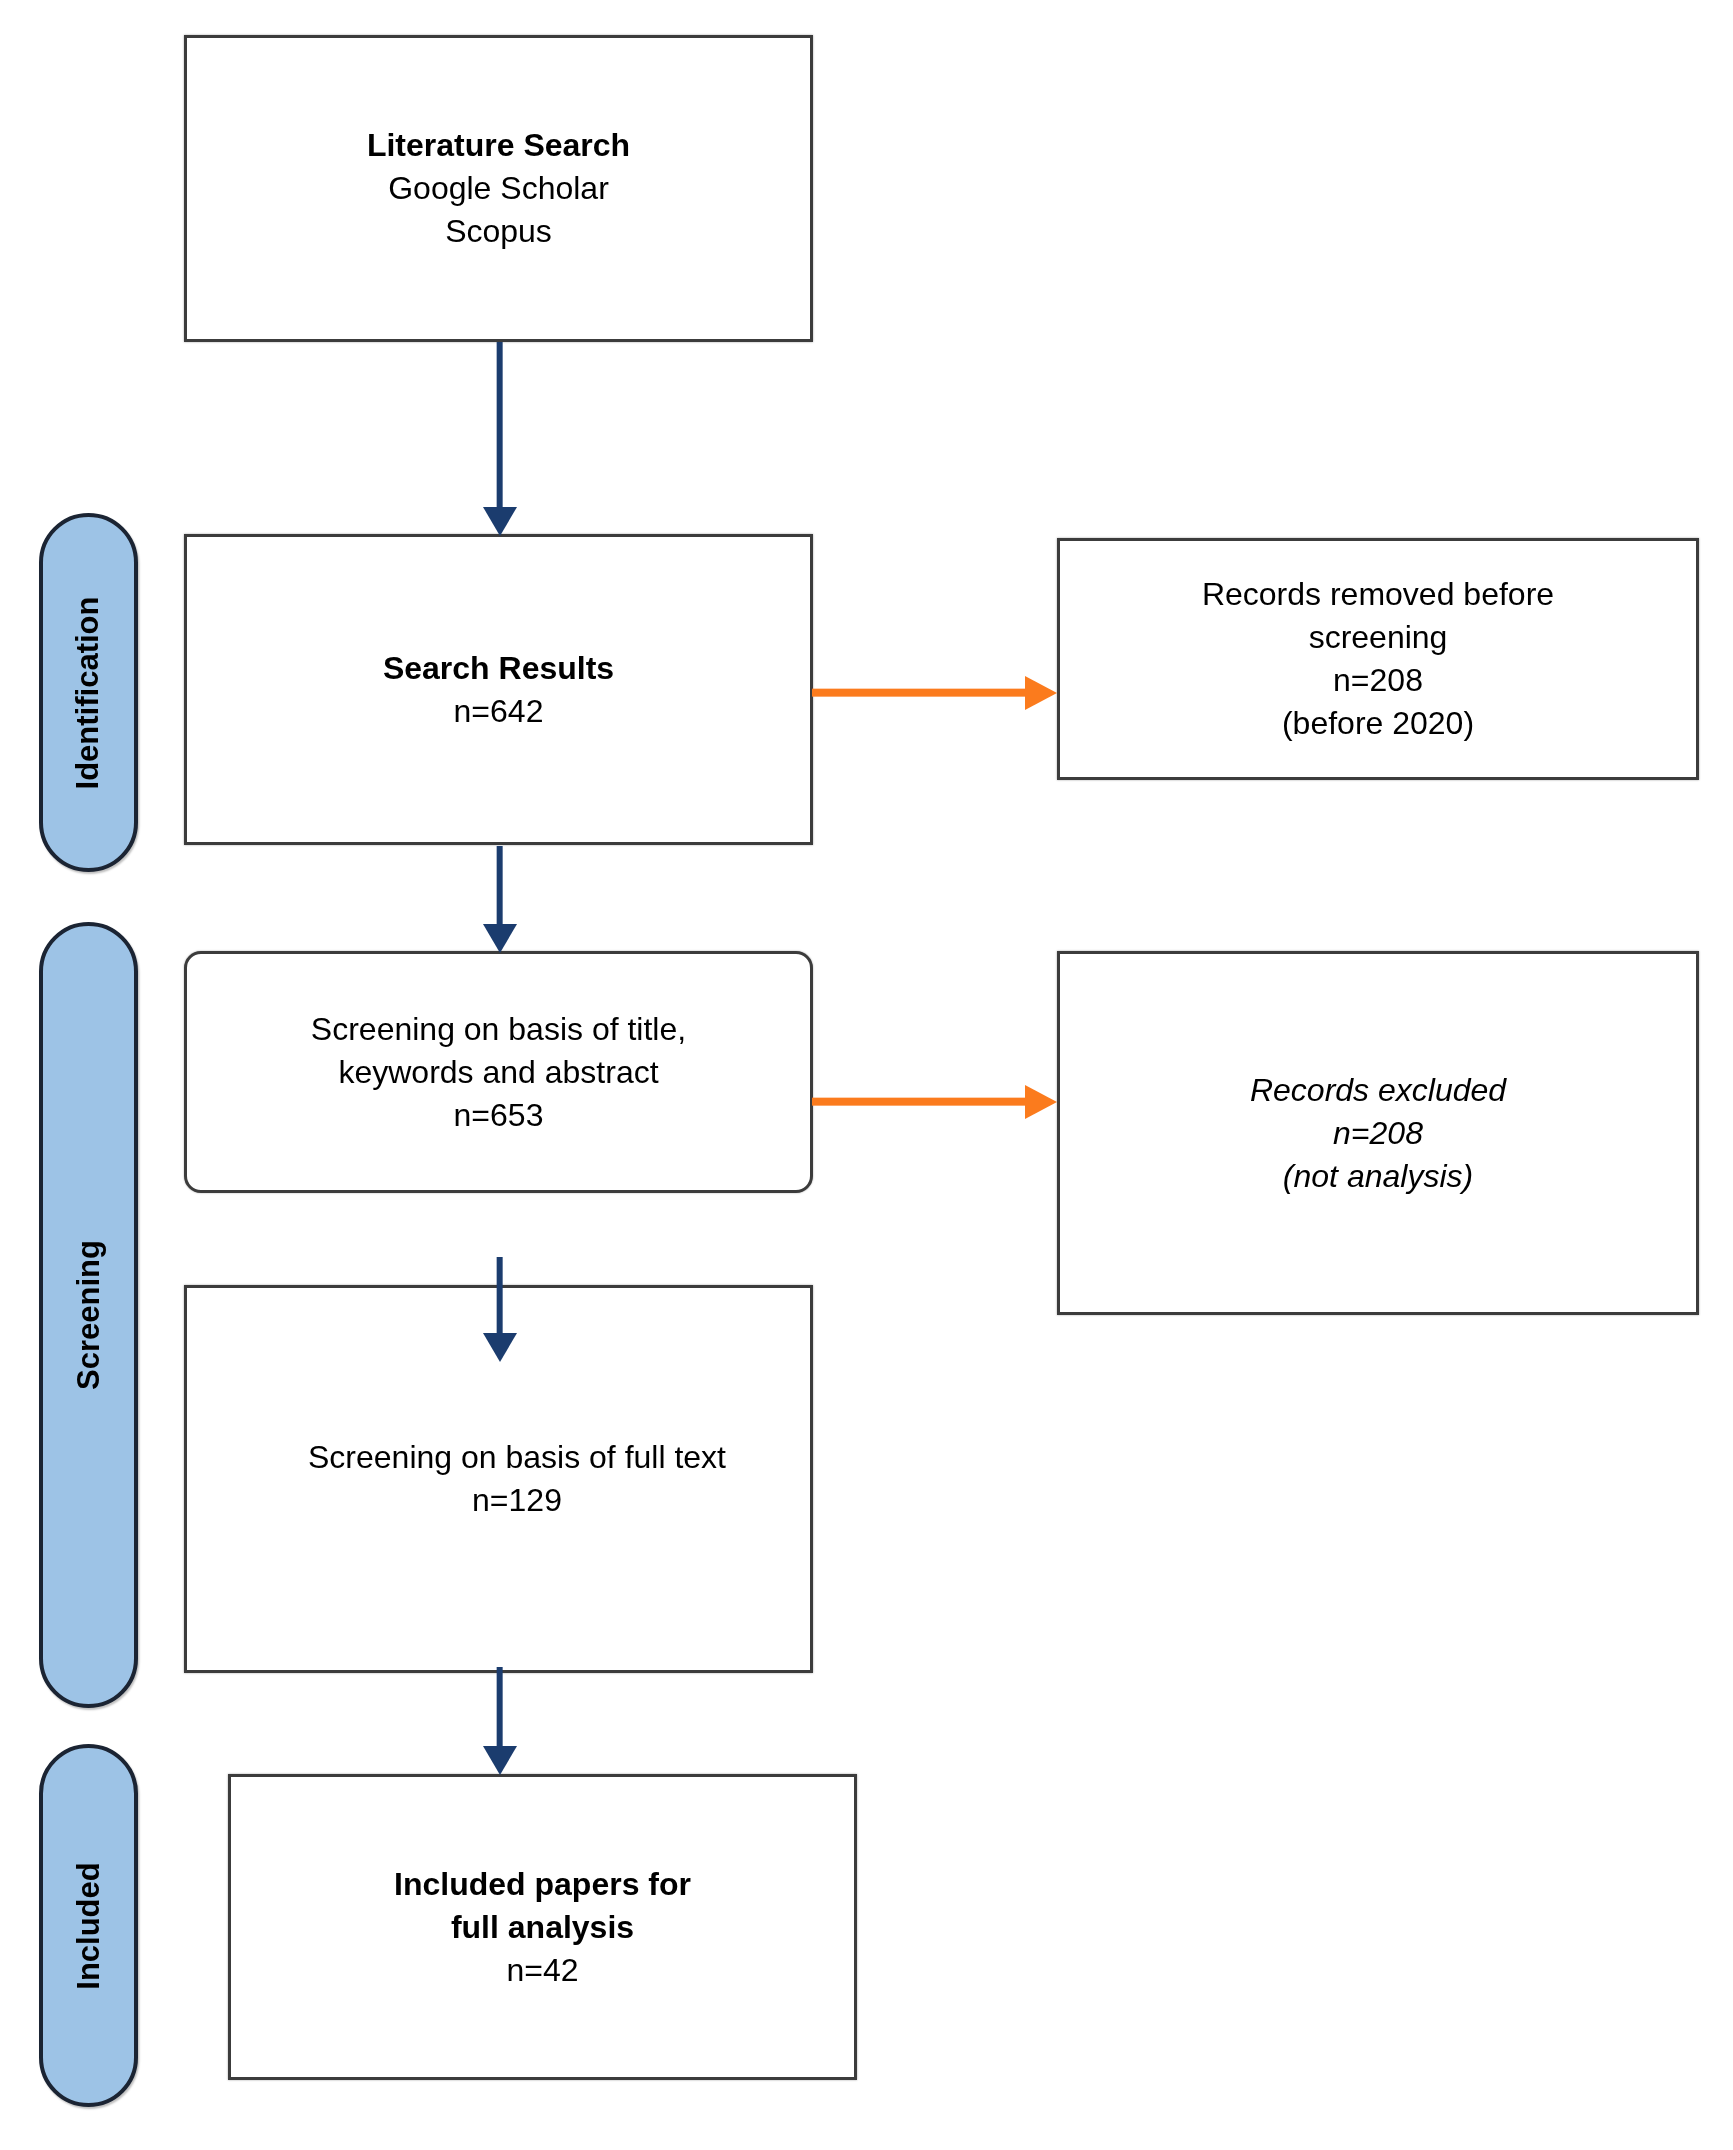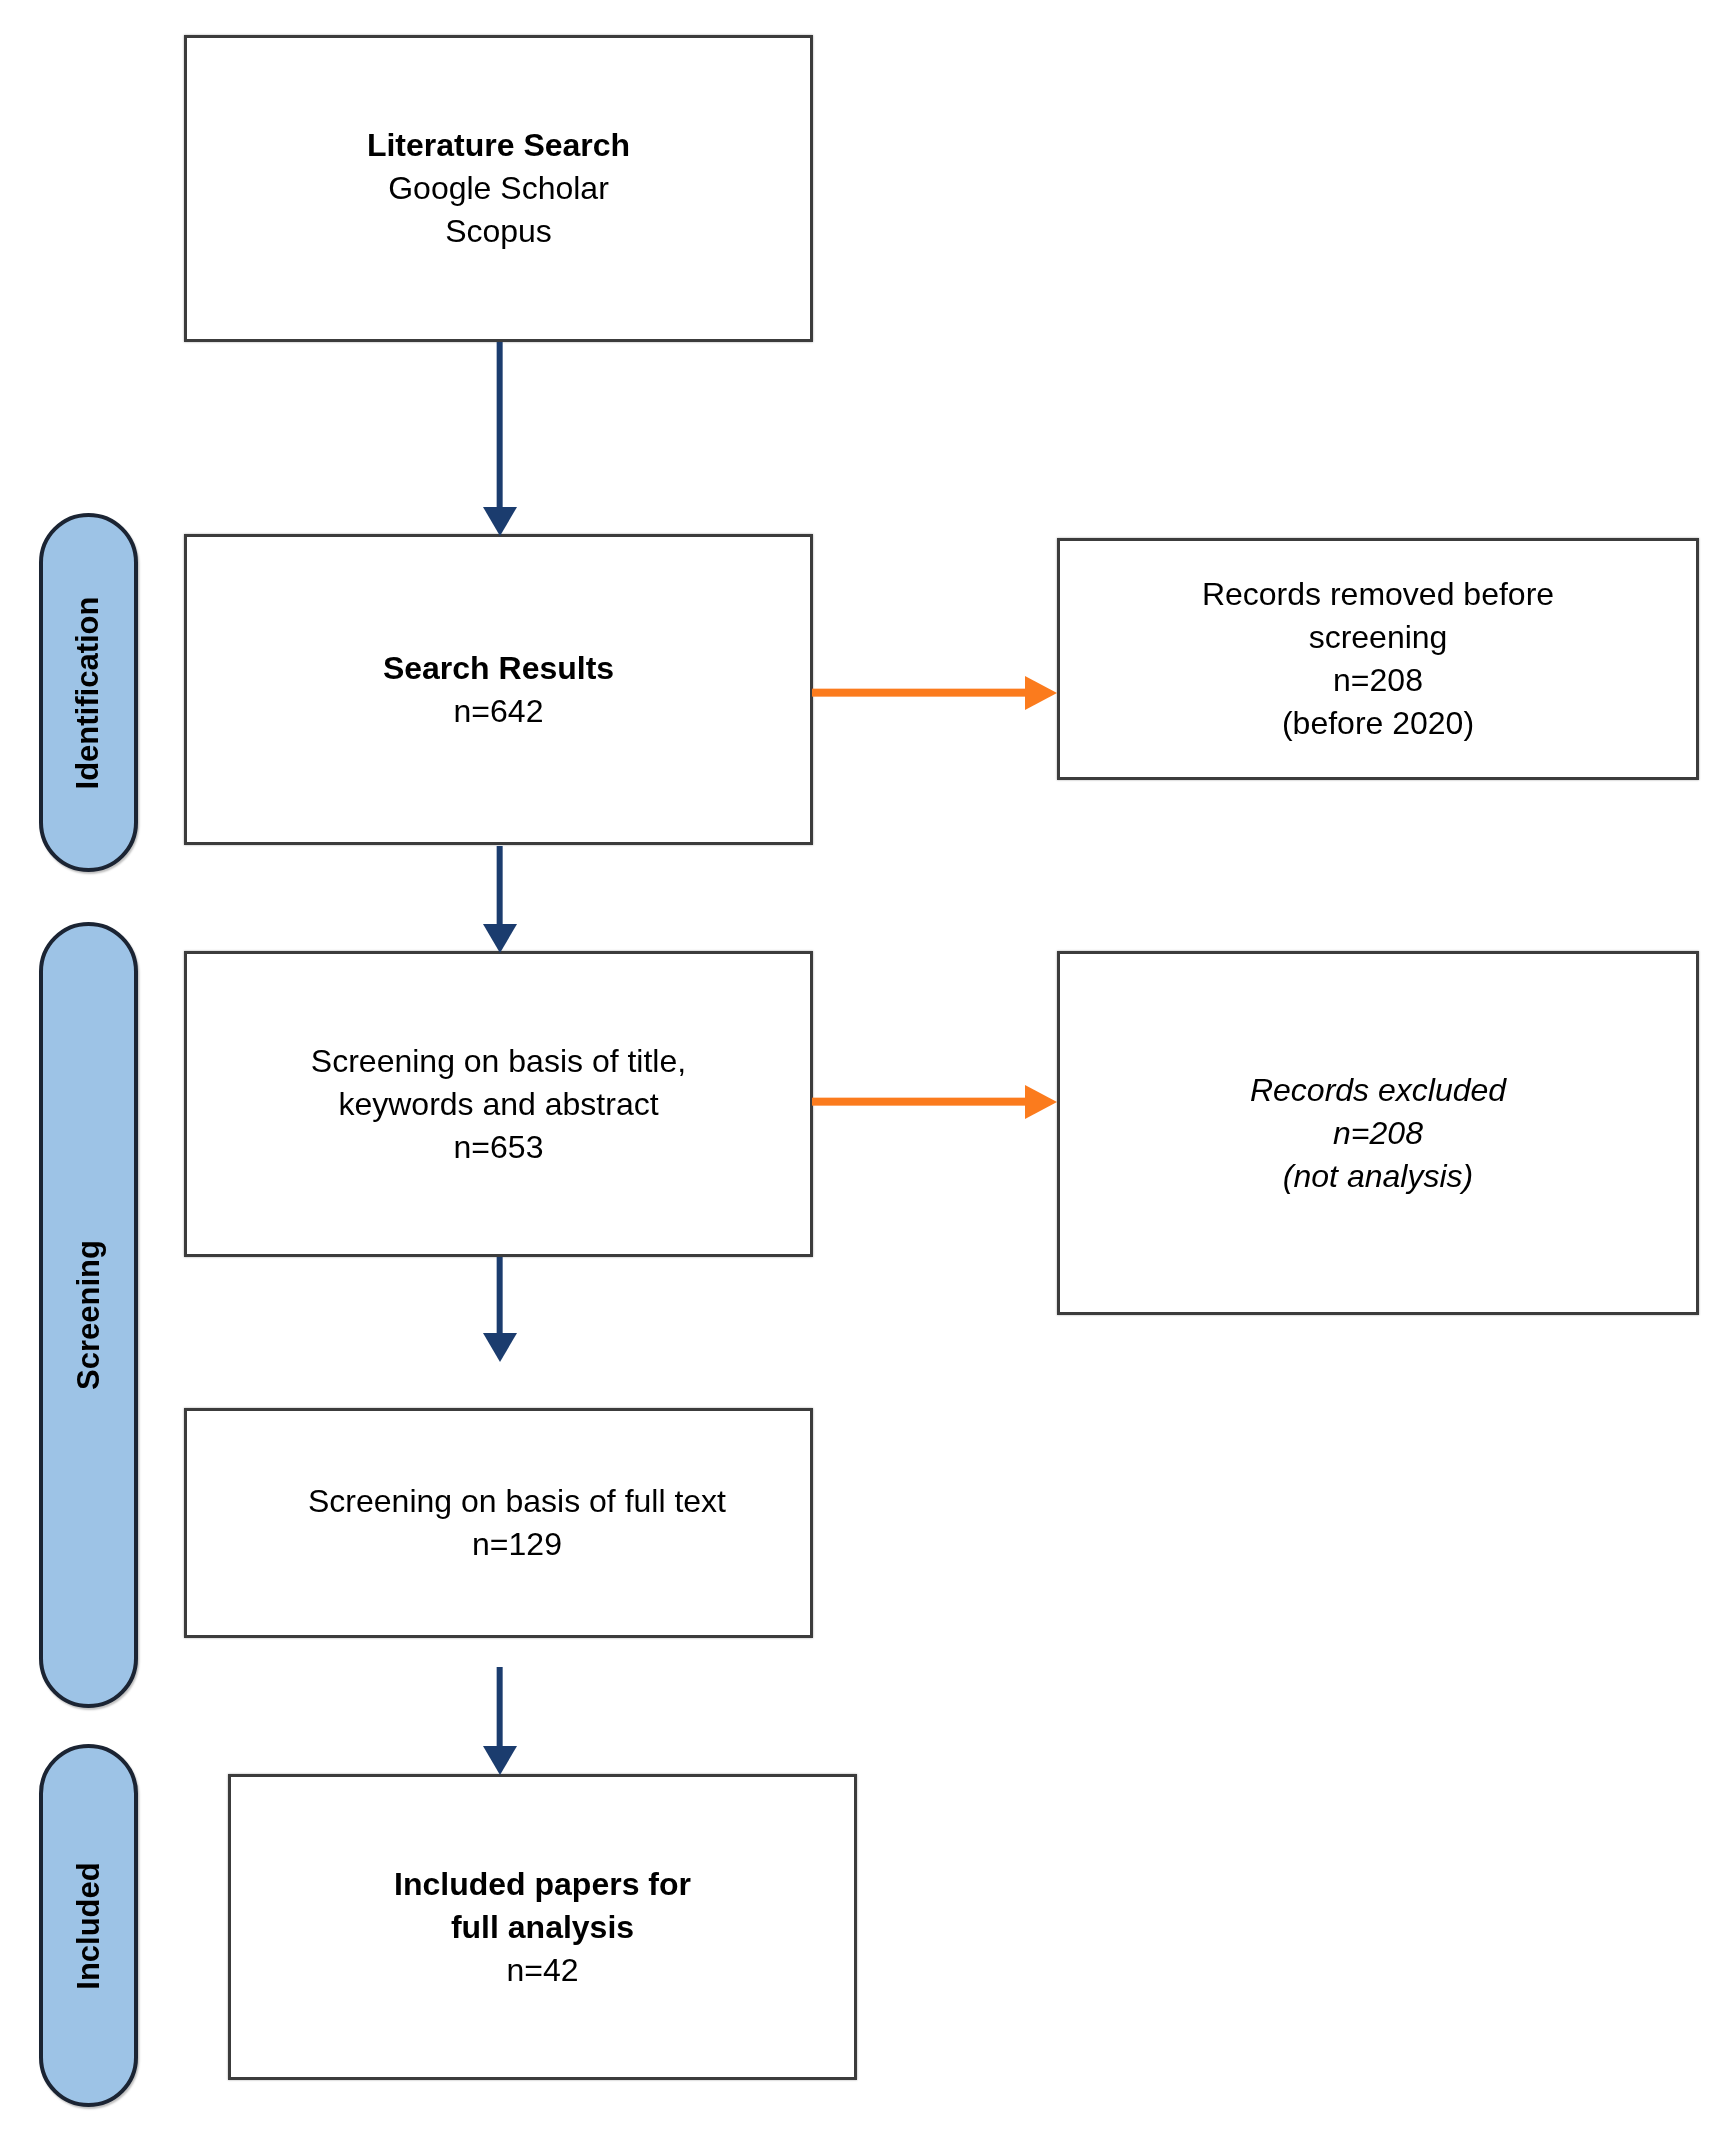--- a/index.html
+++ b/index.html
@@ -27,22 +27,22 @@
     justify-content: center;
     text-align: center;
     font-size: 32px;
     line-height: 43px;
     font-weight: normal;
   }
   .box .bold { font-weight: bold; }
 
   #box-literature      { left: 184px;  top: 35px;   width: 629px; height: 307px; }
   #box-results         { left: 184px;  top: 534px;  width: 629px; height: 311px; }
-  #box-title-screening { left: 184px;  top: 951px; width: 629px; height: 306px; }
-  #box-fulltext        { left: 184px;  top: 1408px; width: 629px; height: 230px; padding-left: 37px; }
+  #box-title-screening { left: 184px;  top: 951px; width: 629px; height: 242px; border-radius: 17px; }
+  #box-fulltext        { left: 184px;  top: 1285px; width: 629px; height: 388px; padding-left: 37px; }
   #box-included        { left: 184px;  top: 1774px; width: 629px; height: 306px; margin-left: 44px; }
   #box-removed         { left: 1057px; top: 538px;  width: 642px; height: 242px; }
   #box-excluded        { left: 1057px; top: 951px; width: 642px; height: 364px; font-style: italic; }
 
   
   .pill {
     position: absolute;
     left: 39px;
     width: 99px;
     background: var(--stage-fill, #9DC3E6);

